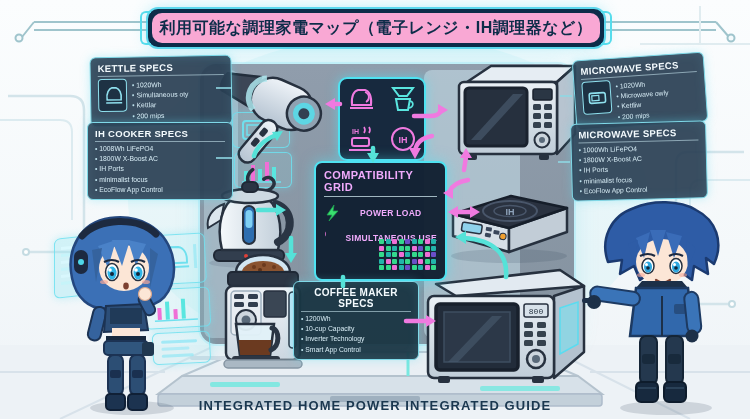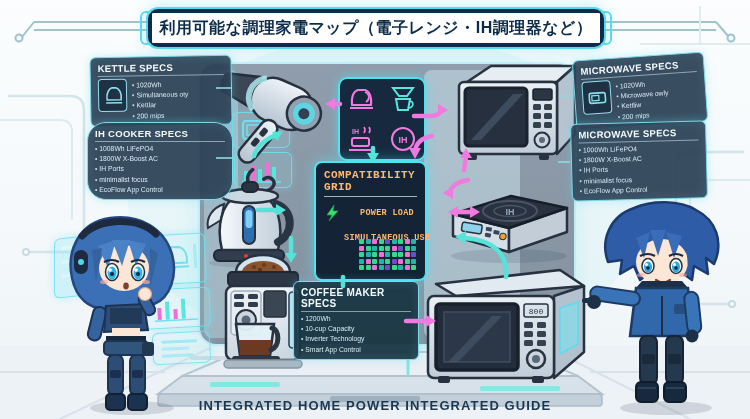--- a/index.html
+++ b/index.html
@@ -5,21 +5,21 @@
   html,body{margin:0;padding:0;background:#e8edf1;}
   .stage{position:relative;width:750px;height:419px;overflow:hidden;
     font-family:"Liberation Sans",sans-serif;
     background:linear-gradient(180deg,#fbfdfe 0%,#f4f8fa 60%,#eef3f7 100%);}
   .abs{position:absolute;}
   svg{display:block;}
 
   
   .banner{left:148px;top:9px;width:456px;height:38px;background:#0d2c49;border-radius:10px;
     box-shadow:0 0 0 2px rgba(70,210,235,.85),0 0 16px rgba(70,210,235,.45);}
-  .banner-inner{position:absolute;inset:4px;background:#ffffff;border-radius:1px;
+  .banner-inner{position:absolute;inset:4px;background:#f9a8d4;border-radius:10px;
     display:flex;align-items:center;justify-content:center;}
   .banner-text{font-size:16px;font-weight:bold;color:#0d2c49;letter-spacing:.5px;white-space:nowrap;}
   .banner:before,.banner:after{content:"";position:absolute;top:2px;bottom:2px;width:9px;
     border:2px solid #55dcec;}
   .banner:before{left:-8px;border-right:none;border-radius:6px 0 0 6px;}
   .banner:after{right:-8px;border-left:none;border-radius:0 6px 6px 0;}
 
   
   .board{left:200px;top:64px;width:374px;height:280px;border-radius:16px;
     background:linear-gradient(180deg,#909dac,#84929f);
@@ -32,23 +32,23 @@
     color:#eef7fb;padding:5px 7px 4px;}
   .spec-panel h3{font-size:9.5px;letter-spacing:.3px;margin:0 0 2px;font-weight:bold;
     border-bottom:1px solid rgba(210,240,250,.55);padding-bottom:2px;color:#f4fbfe;}
   .spec-panel ul{margin:2px 0 0;padding:0;list-style:none;font-size:6.8px;line-height:1.5;color:#d7ecf5;}
   .spec-panel li:before{content:"• ";color:#bfe2ee;}
   .panel-body{display:flex;gap:5px;align-items:flex-start;}
   .panel-icon{flex:none;width:27px;height:31px;border:1.5px solid #8fe0ee;border-radius:4px;
     background:rgba(16,36,54,.65);display:flex;align-items:center;justify-content:center;}
 
   
-  .compat{left:314px;top:161px;width:113px;height:120px;background:rgba(16,30,48,.96);
+  .compat{left:314px;top:161px;width:133px;height:120px;background:rgba(16,30,48,.96);
     border:2px solid #4fe3f2;border-radius:8px;box-shadow:0 0 14px rgba(80,225,245,.55);
-    color:#fdba74;padding:6px 8px;box-sizing:border-box;font-family:Liberation Mono, monospace;}
+    color:#f0abfc;padding:6px 8px;box-sizing:border-box;}
   .compat h3{margin:0 0 3px;font-size:11px;letter-spacing:.4px;font-weight:bold;
     border-bottom:1.5px solid rgba(220,245,252,.7);padding-bottom:3px;}
   .crow{display:flex;align-items:center;gap:20px;margin-top:7px;}
   .crow .lbl{font-size:8.5px;font-weight:bold;letter-spacing:.3px;white-space:nowrap;}
   .cells{position:absolute;right:9px;bottom:9px;display:grid;grid-template-columns:repeat(9,5px);
     gap:1.5px;}
   .gcell{width:5px;height:5px;border-radius:1px;display:block;}
 
   
   .iconbox{left:338px;top:77px;width:84px;height:80px;background:rgba(14,32,54,.93);
@@ -316,21 +316,21 @@
       </div>
       <ul>
         <li>1020Wh</li>
         <li>Simultaneous oty</li>
         <li>Kettlar</li>
         <li>200 mips</li>
       </ul>
     </div>
   </div>
 
-  <div class="abs spec-panel" style="left:87px;top:122px;width:130px;border-radius:19px;">
+  <div class="abs spec-panel" style="left:87px;top:122px;width:130px;">
     <h3>IH COOKER SPECS</h3>
     <ul>
       <li>1008Wh LiFePO4</li>
       <li>1800W X-Boost AC</li>
       <li>IH Ports</li>
       <li>minimalist focus</li>
       <li>EcoFlow App Control</li>
     </ul>
   </div>
 
@@ -422,21 +422,21 @@
         <span class="gcell" style="background: rgb(34, 180, 170);"></span>
         <span class="gcell" style="background: rgb(106, 79, 200);"></span>
         <span class="gcell" style="background: rgb(52, 217, 140);"></span>
         <span class="gcell" style="background: rgb(34, 180, 170);"></span>
         <span class="gcell" style="background: rgb(239, 111, 214);"></span>
         <span class="gcell" style="background: rgb(52, 217, 140);"></span>
       </div>
   </div>
 
   <div class="abs spec-panel" style="left:293px;top:281px;width:110px;background:rgba(24,52,66,.94);">
-    <h3 style="font-size:10px;">COFFEE MAKER SPECS</h3>
+    <h3 style="font-size:10px;text-align:center;">COFFEE MAKER SPECS</h3>
     <ul>
       <li>1200Wh</li>
       <li>10-cup Capacity</li>
       <li>Inverter Technology</li>
       <li>Smart App Control</li>
     </ul>
   </div>
 
   <svg class="abs" width="750" height="419" style="left:0;top:0;pointer-events:none;">
     <g stroke="#f07ae0" stroke-width="4.5" fill="none" stroke-linecap="round">

